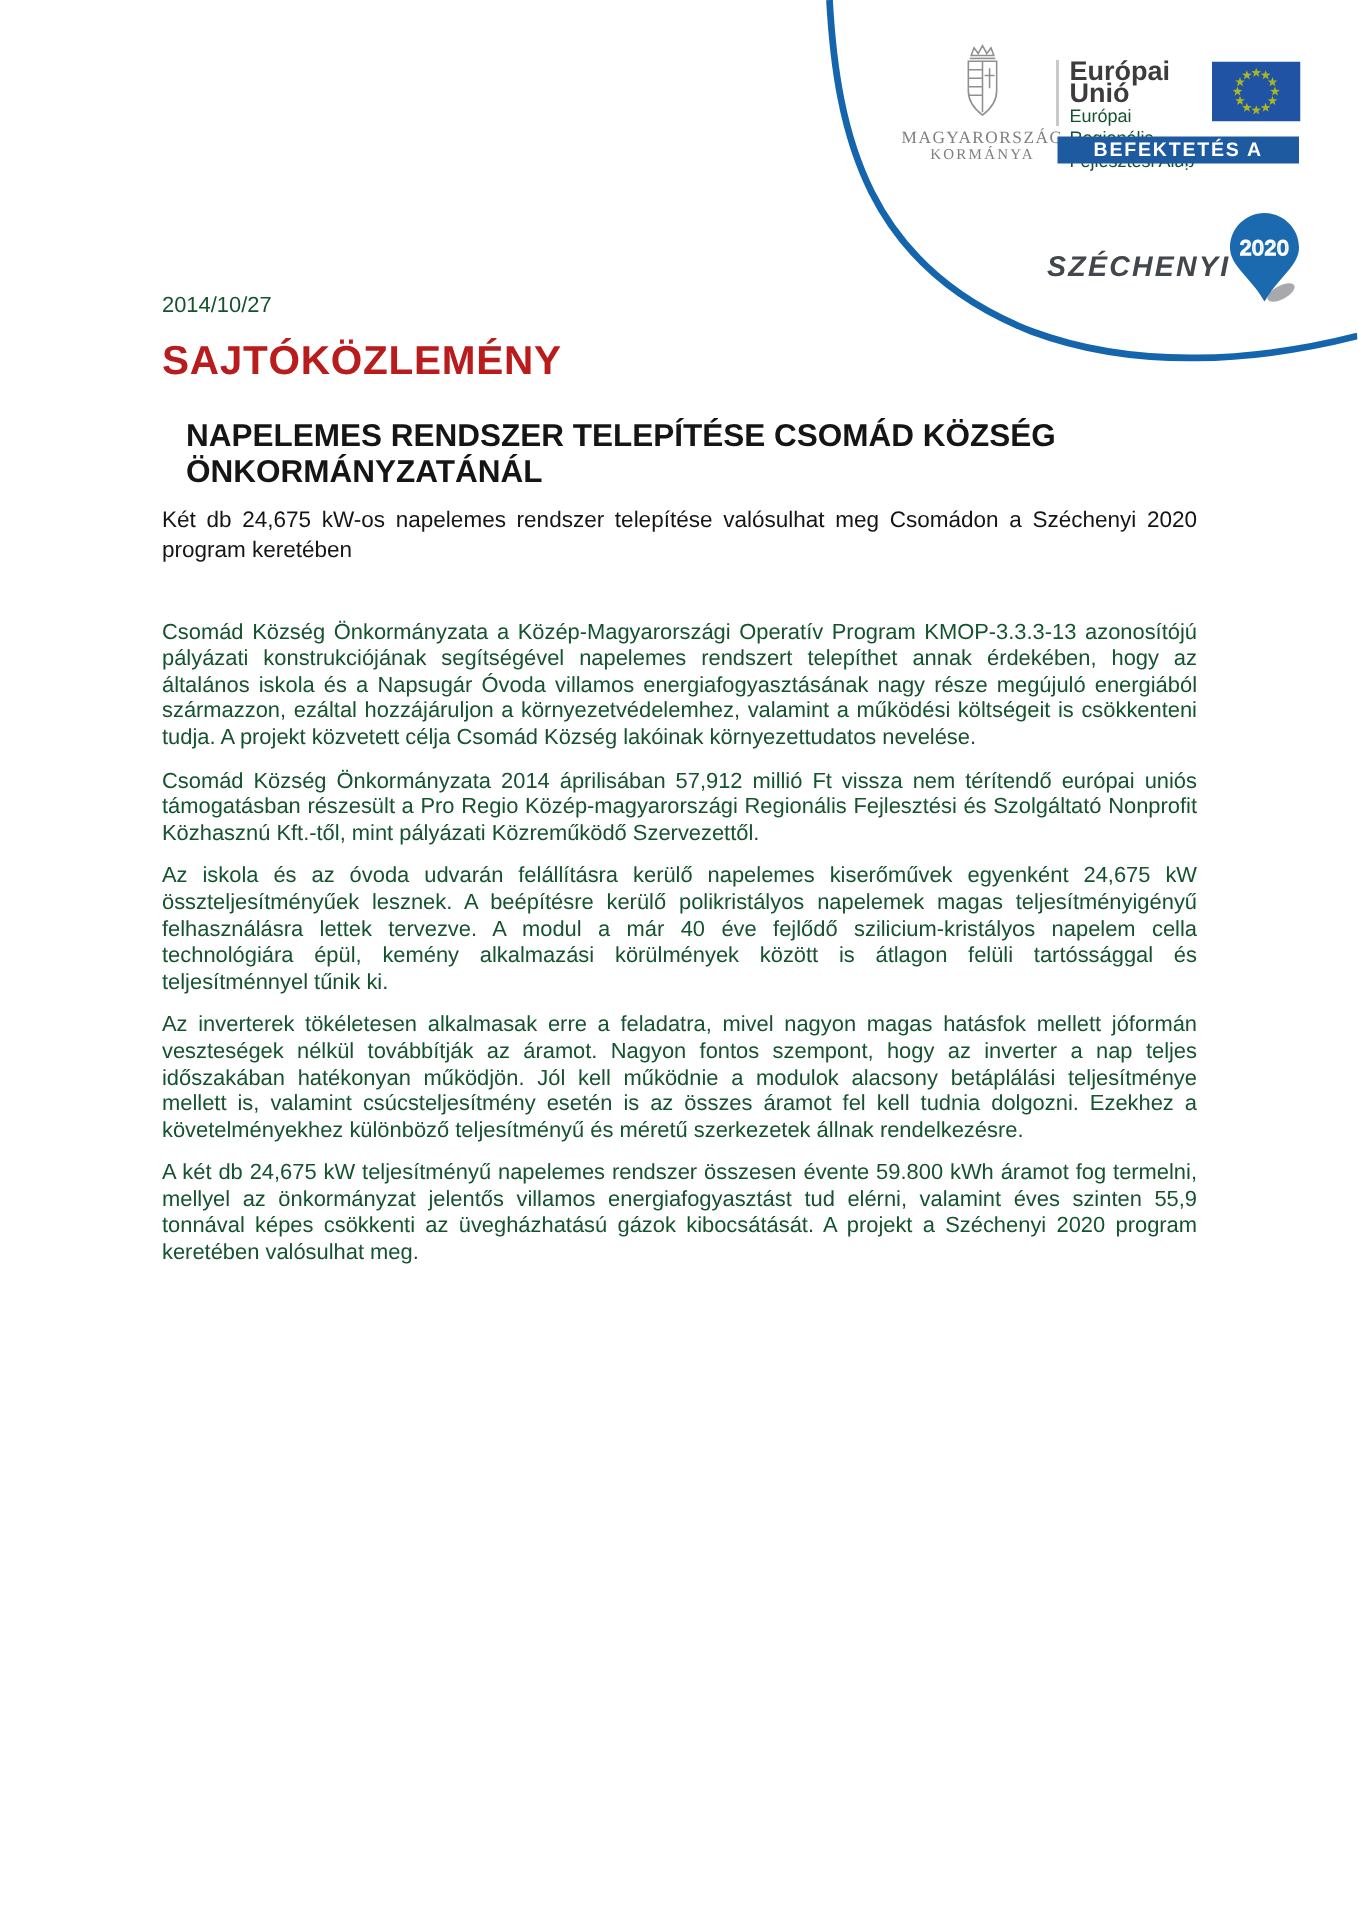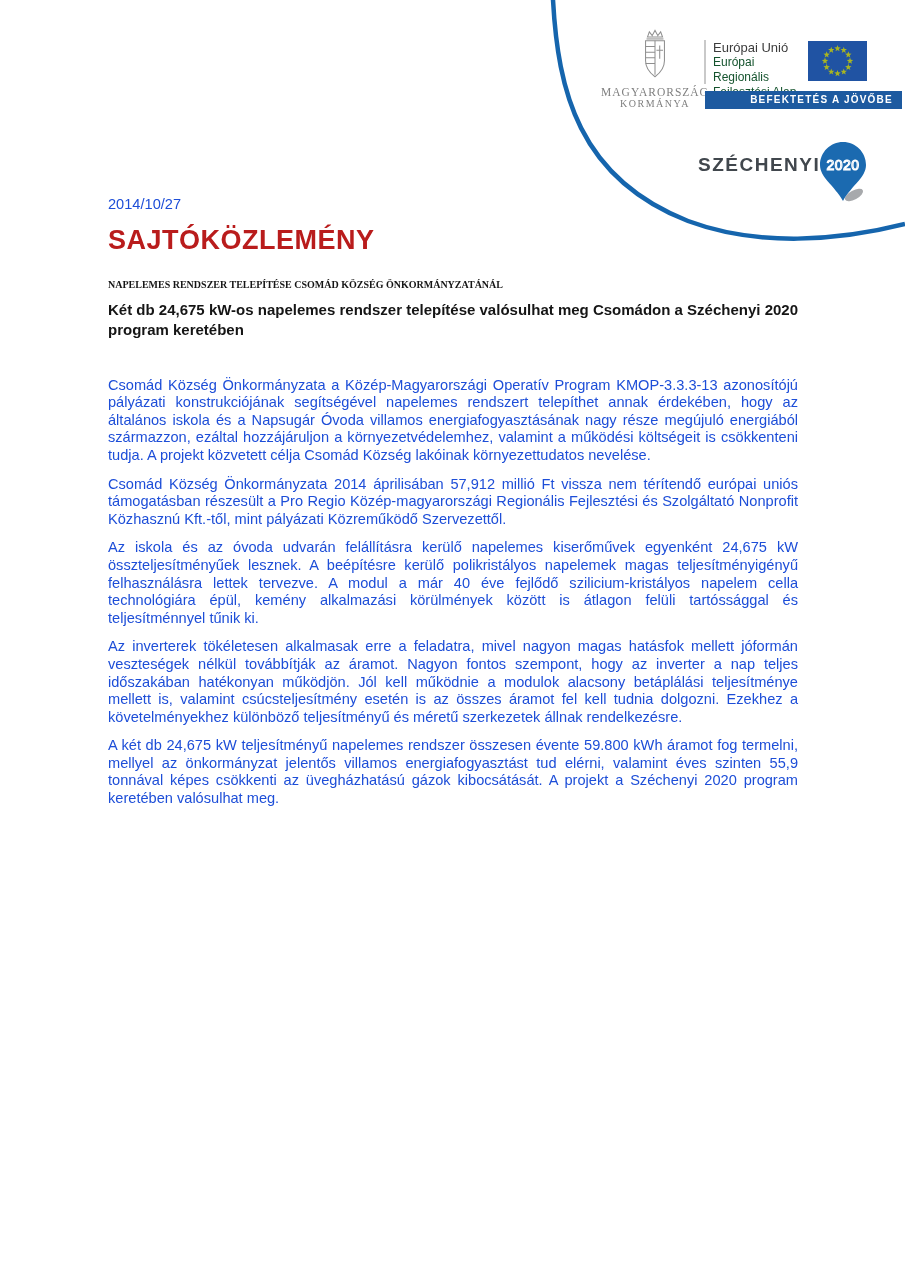--- a/index.html
+++ b/index.html
@@ -11,43 +11,43 @@
 
   .gov{position:absolute;left:596px;top:28px;width:118px;text-align:center;
        font-family:"Liberation Serif",serif;color:#7f7f7f;}
   .gov svg{display:block;margin:0 auto 4px auto;}
   .gov-l1{font-size:11.5px;letter-spacing:1px;line-height:12px;}
   .gov-l2{font-size:10px;letter-spacing:1.5px;line-height:11px;}
 
   .logo-divider{position:absolute;left:704px;top:40px;width:2px;height:44px;background:#c9c9c9;}
 
   .eu-text{position:absolute;left:713px;top:40px;width:95px;color:#3c3c3c;}
-  .eu-l1{font-size:13px;font-weight:normal;line-height:15px;}
+  .eu-l1{font-size:18px;font-weight:bold;line-height:15px;}
   .eu-l2,.eu-l3{font-size:12px;line-height:15px;color:#14532d;}
 
   .flag{position:absolute;left:808px;top:41px;}
 
   .badge{position:absolute;left:705px;top:91px;width:161px;height:18px;background:#1d5aa0;
-         color:#fff;font-weight:bold;font-size:10px;letter-spacing:1.2px;
-         line-height:18px;text-align:center;padding-left:36px;}
+         color:#fff;font-weight:bold;font-size:13px;letter-spacing:1.2px;
+         line-height:18px;text-align:center;}
 
   .szechenyi{position:absolute;left:698px;top:141px;width:180px;}
-  .sz-word{position:absolute;left:0;top:13px;font-size:19px;font-weight:bold;
-           letter-spacing:1.5px;color:#41474d;}
+  .sz-word{position:absolute;left:0;top:27px;font-size:19px;font-weight:bold;
+           letter-spacing:1.5px;color:#41474d;font-style:italic;}
   .pin{position:absolute;left:120px;top:0;}
 
   
   .doc{position:absolute;left:108px;top:196px;width:690px;}
   .date{font-size:15px;color:#262626;margin:0 0 11px 0;}
   .org{font-size:16px;font-weight:bold;color:#1c1c1c;margin:0 0 31px 0;}
   .title{font-size:27px;font-weight:bold;color:#b91c1c;margin:0 0 23px 0;letter-spacing:.5px;}
-  .headline{font-size:10px;font-weight:bold;margin:0 0 10px 0;color:#151515;font-family:Liberation Serif, serif;}
-  .sub{font-size:15px;font-weight:bold;margin:0 0 37px 0;text-align:justify;
+  .headline{font-size:21px;font-weight:bold;margin:0 0 10px 16px;color:#151515;}
+  .sub{font-size:15px;font-weight:normal;margin:0 0 37px 0;text-align:justify;
        line-height:20px;color:#151515;}
-  .doc p{font-size:14.6px;line-height:17.6px;text-align:justify;margin:0 0 11px 0;color:#1d4ed8;}
+  .doc p{font-size:14.6px;line-height:17.6px;text-align:justify;margin:0 0 11px 0;color:#14532d;}
 </style>
 </head>
 <body>
 
 <div class="page">
 
   <svg class="curve" width="905" height="252" viewBox="0 0 905 252">
     <path d="M 553,0 C 558,90 578,178 688,221 C 758,247 838,241 905,224" fill="none" stroke="#1565ad" stroke-width="4.5"></path>
   </svg>
 

